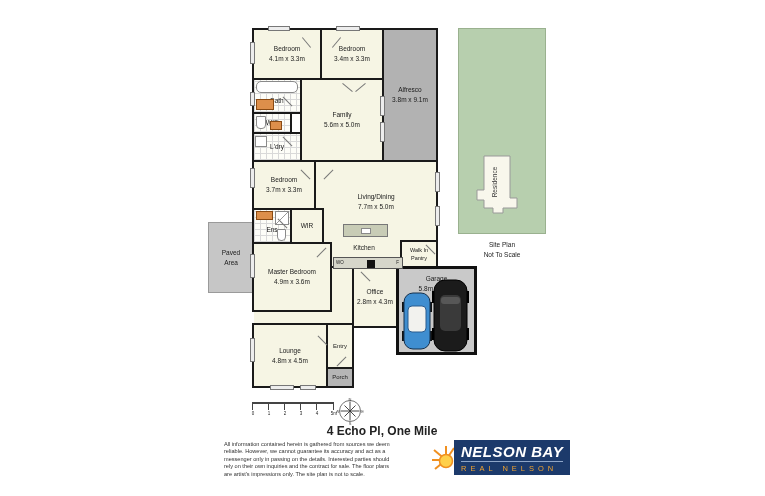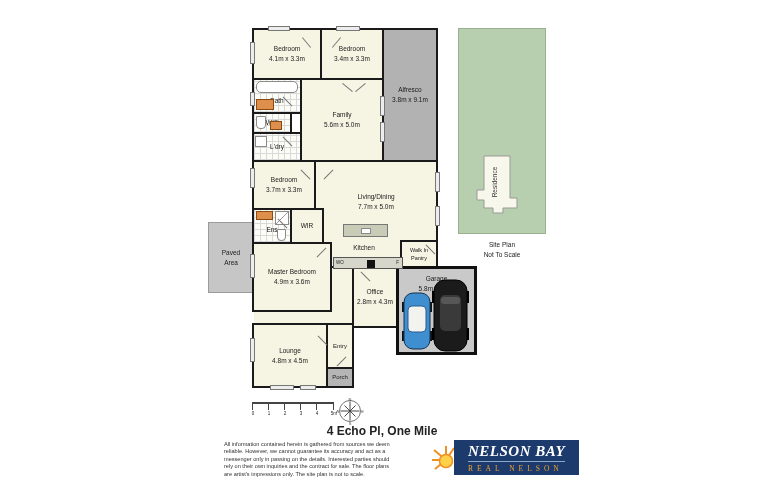--- a/index.html
+++ b/index.html
@@ -40,21 +40,21 @@
 
   .scalebar{position:absolute;}
   .sb-line{position:absolute;left:0;top:0;width:100%;height:2px;background:#444;}
   .sb-tick{position:absolute;top:0;width:1px;height:8px;background:#444;}
   .sb-lab{position:absolute;top:9px;font-size:4.5px;color:#222;transform:translateX(-50%);}
 
   .title{position:absolute;font-size:12px;font-weight:bold;color:#222;text-align:center;}
   .disclaimer{position:absolute;font-size:5.6px;line-height:1.32;color:#333;}
 
   .logo{position:absolute;display:flex;align-items:center;}
-  .logo-navy{background:#1c3a6b;color:#fff;padding:3px 14px 2px;font-family:Liberation Serif, serif;}
+  .logo-navy{background:#1c3a6b;color:#fff;padding:3px 7px 2px;}
   .logo-name{font-size:15px;font-weight:bold;font-style:italic;letter-spacing:.5px;white-space:nowrap;}
   .logo-tag{color:#f0a230;font-size:7.5px;letter-spacing:4px;border-top:1px solid #8fa6c8;margin-top:1px;padding-top:2px;white-space:nowrap;}
 </style>
 </head>
 <body>
 
 <div id="canvas">
 
   <div class="room paved" style="left:208px;top:222px;width:46px;height:71px;border-width:1px;z-index:1">
     <div class="lbl" style="width:32px">

